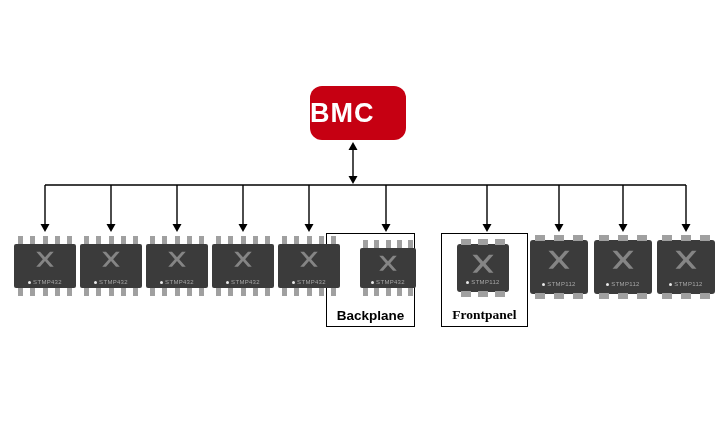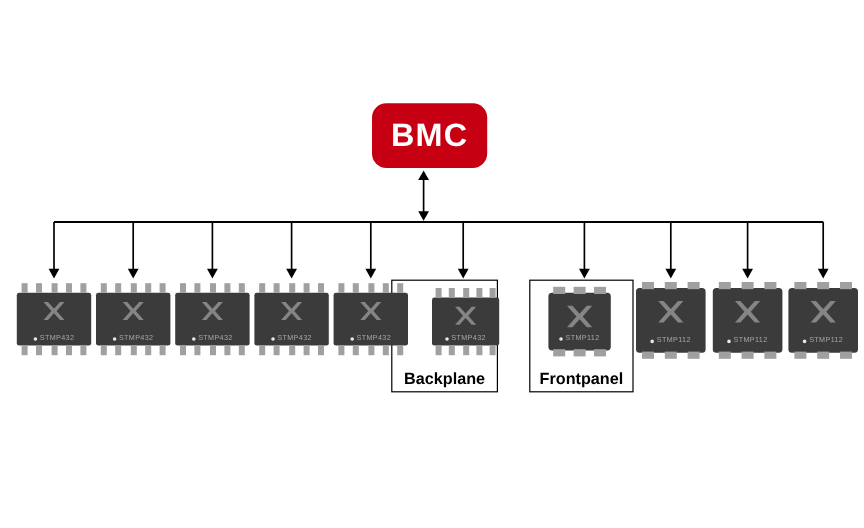--- a/index.html
+++ b/index.html
@@ -1,19 +1,19 @@
 <!DOCTYPE html>
 <html><head>
 <meta charset="utf-8">
 <style>
   html,body{margin:0;padding:0;background:#fff;}
   body{font-family:"Liberation Sans", sans-serif;}
   .stage{position:relative;width:720px;height:440px;background:#ffffff;overflow:hidden;}
   #wires{position:absolute;left:0;top:0;}
-  .bmc{position:absolute;display:flex;align-items:center;justify-content:center;
+  .bmc{position:absolute;display:flex;align-items:center;justify-content:flex-start;
        border-radius:12px;background:#c60012;}
   .bmc-label{color:#ffffff;font-weight:bold;font-size:27px;letter-spacing:1px;}
   .group-box{position:absolute;border:1.6px solid #000;background:transparent;}
   .group-label{position:absolute;left:0;right:0;bottom:3px;text-align:center;
                font-weight:bold;font-size:13.5px;color:#000;white-space:nowrap;}
   .chip{position:absolute;background:#3b3b3b;border-radius:2px;}
   .chip.qfn{border-radius:3px;}
   .pin{position:absolute;background:#a0a0a0;display:block;}
   .chip.soic .pin.top{top:-8px;height:8px;}
   .chip.soic .pin.bottom{bottom:-8px;height:8px;}
@@ -59,21 +59,21 @@
       <polygon points="348.5,150 357.5,150 353,142" fill="#000000"></polygon>
       <polygon points="348.5,176 357.5,176 353,184" fill="#000000"></polygon>
     </svg>
   <div id="bmc" class="bmc" style="left: 310px; top: 86px; width: 96px; height: 54px; background: rgb(198, 0, 18);">
     <span class="bmc-label">BMC</span>
   </div>
   <div id="groups">
       <div class="group-box" style="left: 326px; top: 233px; width: 87px; height: 92px;">
         <span class="group-label">Backplane</span>
       </div>
-      <div class="group-box" style="left: 441px; top: 233px; width: 85px; height: 92px;">
+      <div class="group-box" style="left: 441px; top: 233px; width: 85px; height: 92px; font-family: Liberation Serif, serif;">
         <span class="group-label">Frontpanel</span>
       </div>
     </div>
   <div id="chips">
       <div class="chip soic" style="left: 14px; top: 244px; width: 62px; height: 44px;">
         <i class="pin top" style="left: 3.7px; width: 5px;"></i>
         <i class="pin top" style="left: 16.1px; width: 5px;"></i>
         <i class="pin top" style="left: 28.5px; width: 5px;"></i>
         <i class="pin top" style="left: 40.9px; width: 5px;"></i>
         <i class="pin top" style="left: 53.3px; width: 5px;"></i>

